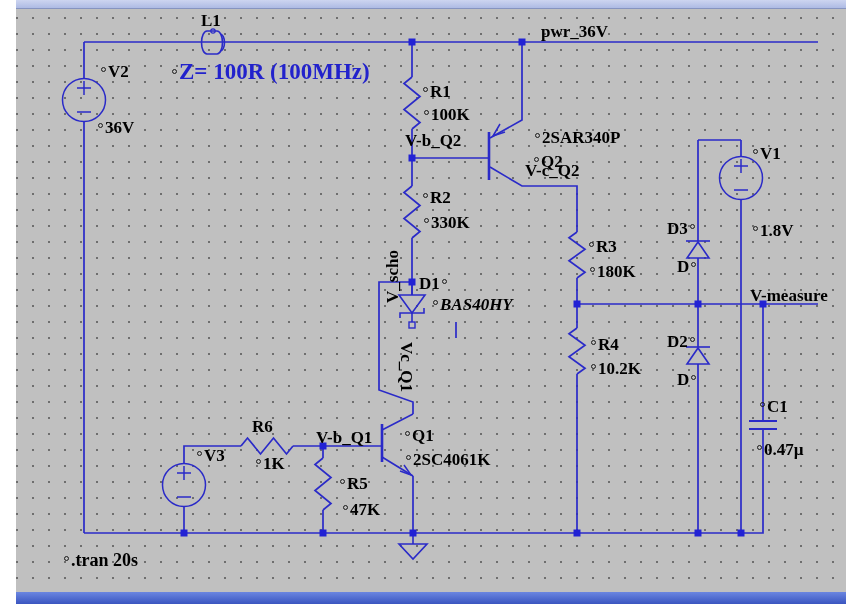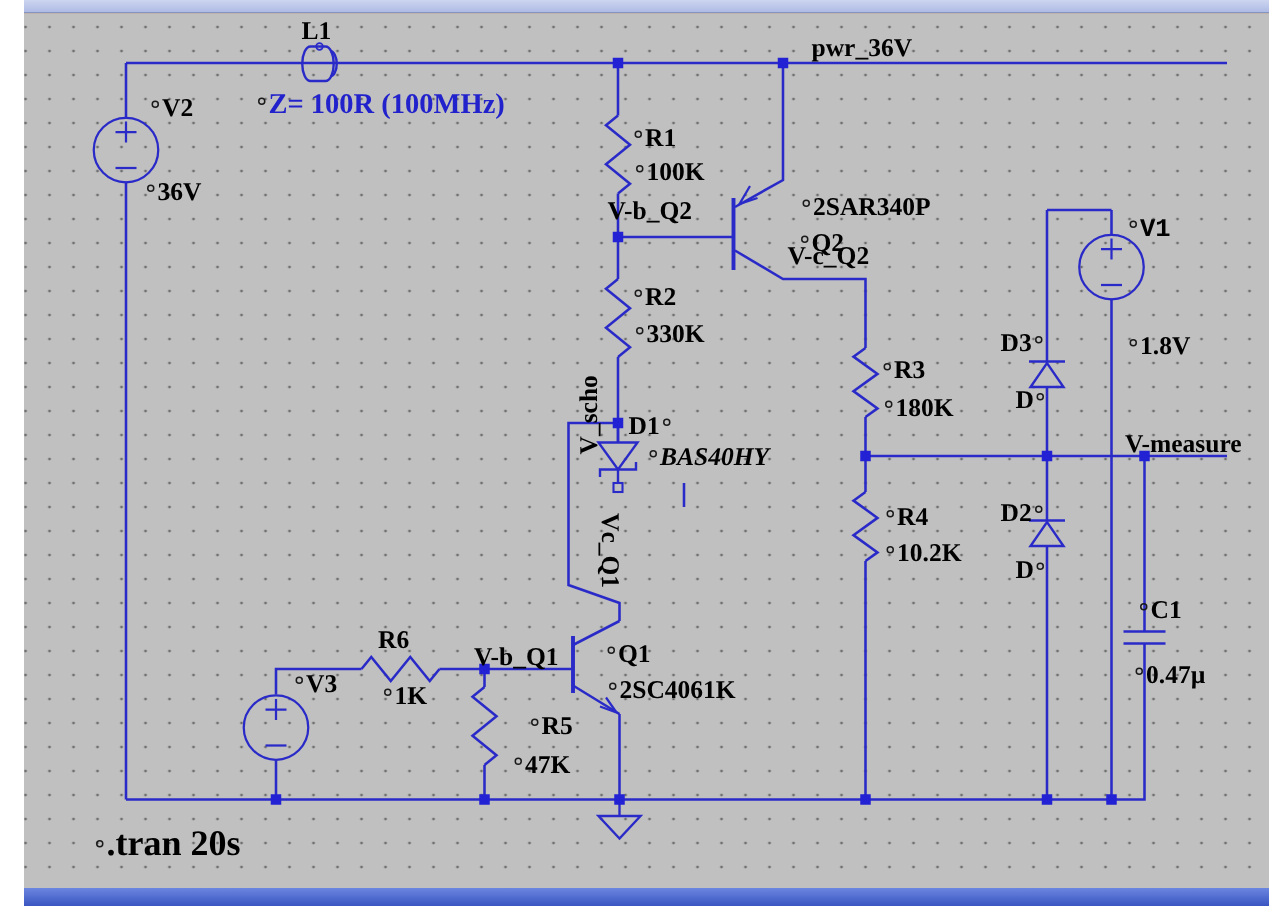--- a/index.html
+++ b/index.html
@@ -9,21 +9,21 @@
           background:linear-gradient(#cdd5f0,#aebbe4);border-bottom:1px solid #8694c0;}
   #canvas{position:absolute;left:0;top:9px;width:846px;height:583px;
           background-color:#c0c0c0;
           background-image:radial-gradient(circle,#6e6e6e 0.9px,rgba(0,0,0,0) 1.1px);
           background-size:16px 16px;background-position:9px 1px;}
   #botbar{position:absolute;left:0;top:592px;width:846px;height:12px;
           background:linear-gradient(#6b86e0,#3a55c0);}
   svg{position:absolute;left:0;top:0;}
   .lb{position:absolute;font-weight:bold;font-size:17px;line-height:1;
       color:#000;white-space:nowrap;letter-spacing:0px;}
-  .cm{color:#2222cc;font-size:19px;}
+  .cm{color:#2222cc;font-size:23px;}
   .rotccw{transform-origin:0 0;transform:rotate(-90deg);}
   .rotcw{transform-origin:0 0;transform:rotate(90deg);}
   .mk::before{content:"";display:inline-block;width:3px;height:3px;
       border:1px solid #1a1a1a;border-radius:50%;margin:0 2px 2px 0;vertical-align:3px;}
   .mka::after{content:"";display:inline-block;width:3px;height:3px;
       border:1px solid #1a1a1a;border-radius:50%;margin:0 0 2px 2px;vertical-align:3px;}
 </style>
 </head>
 <body>
 
@@ -173,27 +173,27 @@
   <div class="lb mk" style="left:417px;top:296px;font-style:italic;">BAS40HY</div>
   <div class="lb rotcw" style="left:399px;top:342px;">Vc_Q1</div>
   <div class="lb mk" style="left:573px;top:238px;">R3</div>
   <div class="lb mk" style="left:574px;top:263px;">180K</div>
   <div class="lb mk" style="left:575px;top:336px;text-align:right;">R4</div>
   <div class="lb mk" style="left:575px;top:360px;">10.2K</div>
   <div class="lb mka" style="left:651px;top:220px;">D3</div>
   <div class="lb mka" style="left:661px;top:258px;">D</div>
   <div class="lb mka" style="left:651px;top:333px;">D2</div>
   <div class="lb mka" style="left:661px;top:371px;">D</div>
-  <div class="lb mk" style="left:737px;top:145px;font-family:Liberation Mono, monospace;">V1</div>
+  <div class="lb mk" style="left:737px;top:145px;">V1</div>
   <div class="lb mk" style="left:737px;top:222px;">1.8V</div>
   <div class="lb" style="left:734px;top:287px;">V-measure</div>
   <div class="lb mk" style="left:744px;top:398px;">C1</div>
   <div class="lb mk" style="left:741px;top:441px;">0.47µ</div>
   <div class="lb mk" style="left:389px;top:427px;">Q1</div>
   <div class="lb mk" style="left:390px;top:451px;">2SC4061K</div>
   <div class="lb" style="left:300px;top:429px;">V-b_Q1</div>
   <div class="lb" style="left:236px;top:418px;">R6</div>
   <div class="lb mk" style="left:240px;top:455px;">1K</div>
   <div class="lb mk" style="left:181px;top:447px;text-align:center;">V3</div>
-  <div class="lb mk" style="left:338px;top:475px;">R5</div>
+  <div class="lb mk" style="left:324px;top:475px;">R5</div>
   <div class="lb mk" style="left:327px;top:501px;background:rgba(192,192,192,0);">47K</div>
-  <div class="lb mk" style="left:48px;top:551px;font-size:24px;">.tran 20s</div>
+  <div class="lb mk" style="left:48px;top:551px;font-size:18px;">.tran 20s</div>
 </div>
 
 </body></html>

